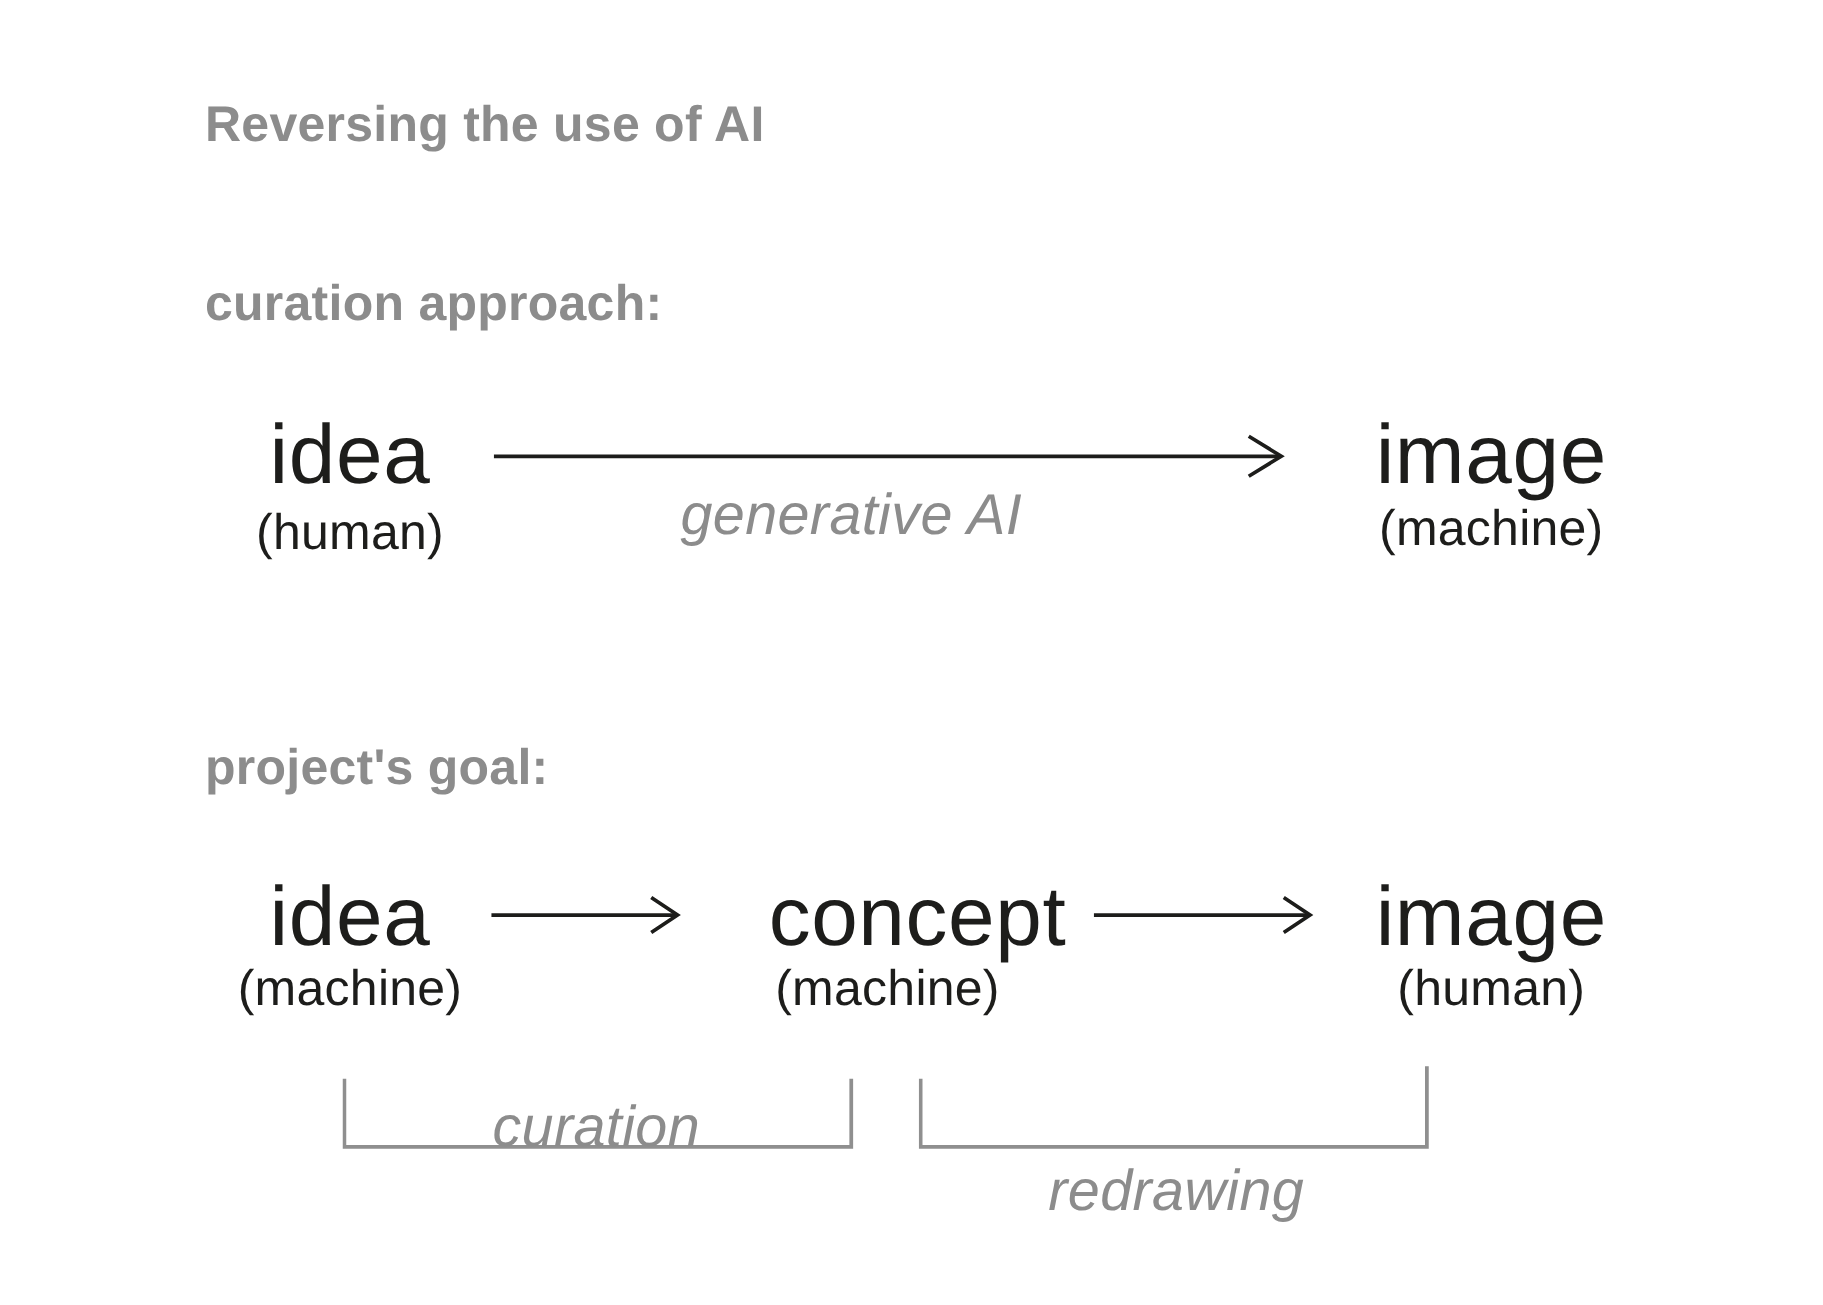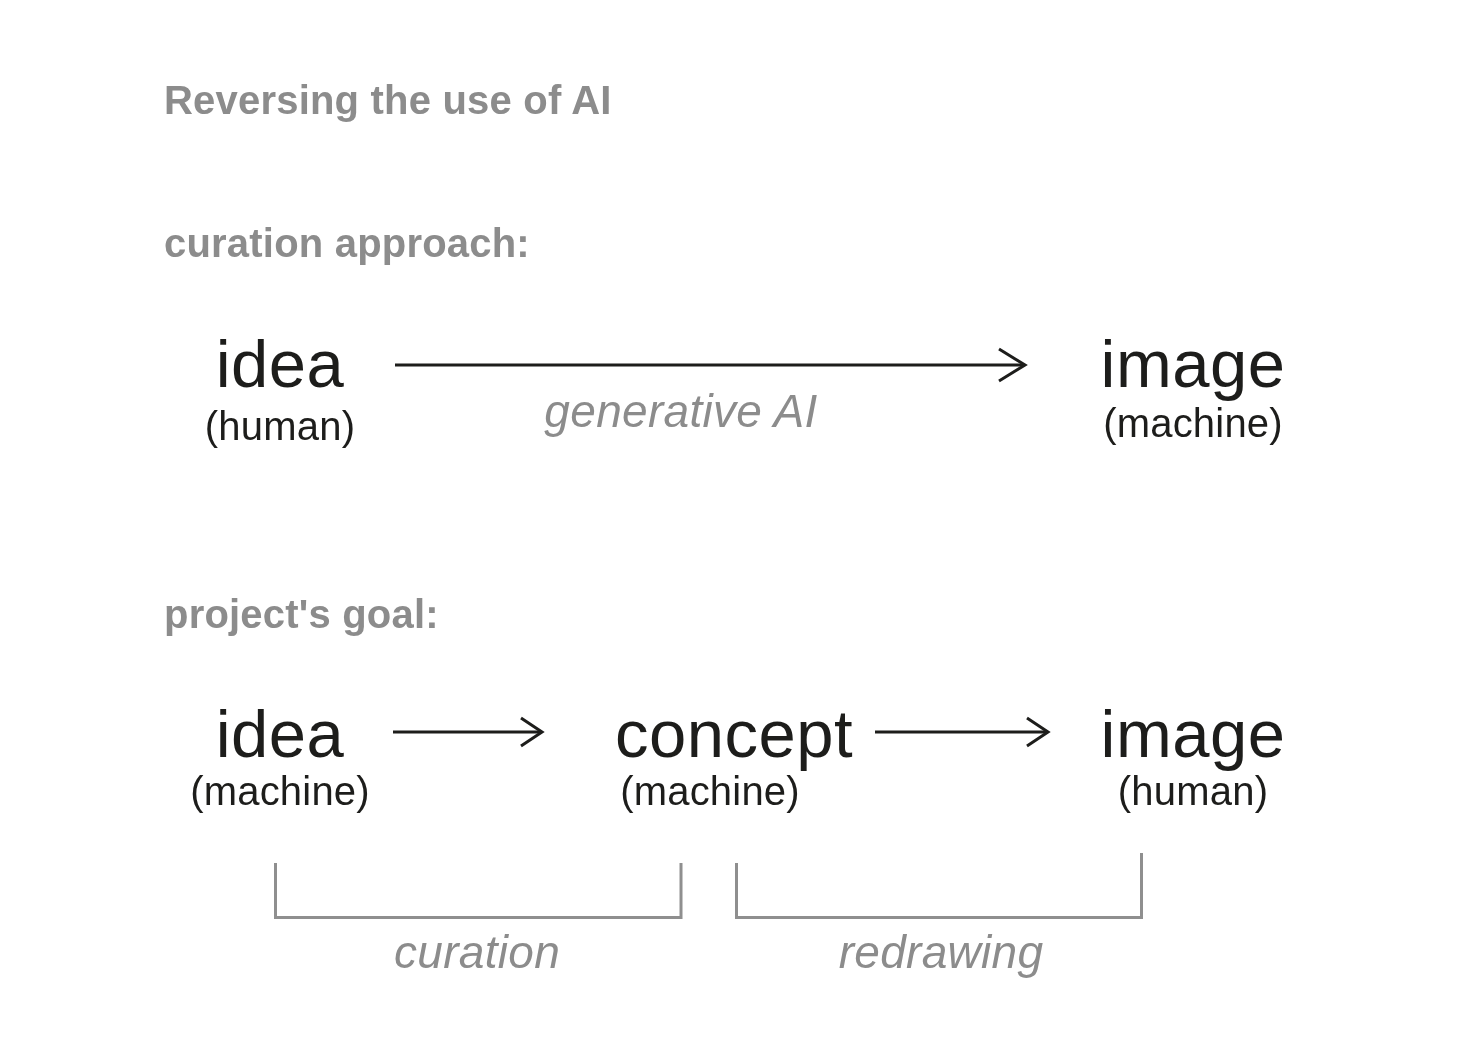--- a/index.html
+++ b/index.html
@@ -86,21 +86,21 @@
       <line x1="0" y1="20" x2="171" y2="20" stroke="currentColor" stroke-width="3"></line>
       <polyline points="152,6 173,20 152,34" fill="none" stroke="currentColor" stroke-width="3"></polyline>
     </svg>
 
     <div class="abs centered node-label" style="left:1193px;top:700px">image</div>
     <div class="abs centered node-sublabel" style="left:1193px;top:771px">(human)</div>
 
     <svg class="abs bracket-svg" style="left:274px;top:851px" width="410" height="70" viewBox="0 0 410 70" aria-hidden="true">
       <polyline points="1.5,12 1.5,66.5 407,66.5 407,12" fill="none" stroke="currentColor" stroke-width="3"></polyline>
     </svg>
-    <div class="abs centered flow-label" style="left:477px;top:929px">curation</div>
+    <div class="abs centered flow-label" style="left:477px;top:878px">curation</div>
 
     <svg class="abs bracket-svg" style="left:735px;top:851px" width="410" height="70" viewBox="0 0 410 70" aria-hidden="true">
       <polyline points="1.5,12 1.5,66.5 406.5,66.5 406.5,2" fill="none" stroke="currentColor" stroke-width="3"></polyline>
     </svg>
     <div class="abs centered flow-label" style="left:941px;top:929px">redrawing</div>
   </section>
 
 </div>
 
 </body></html>

